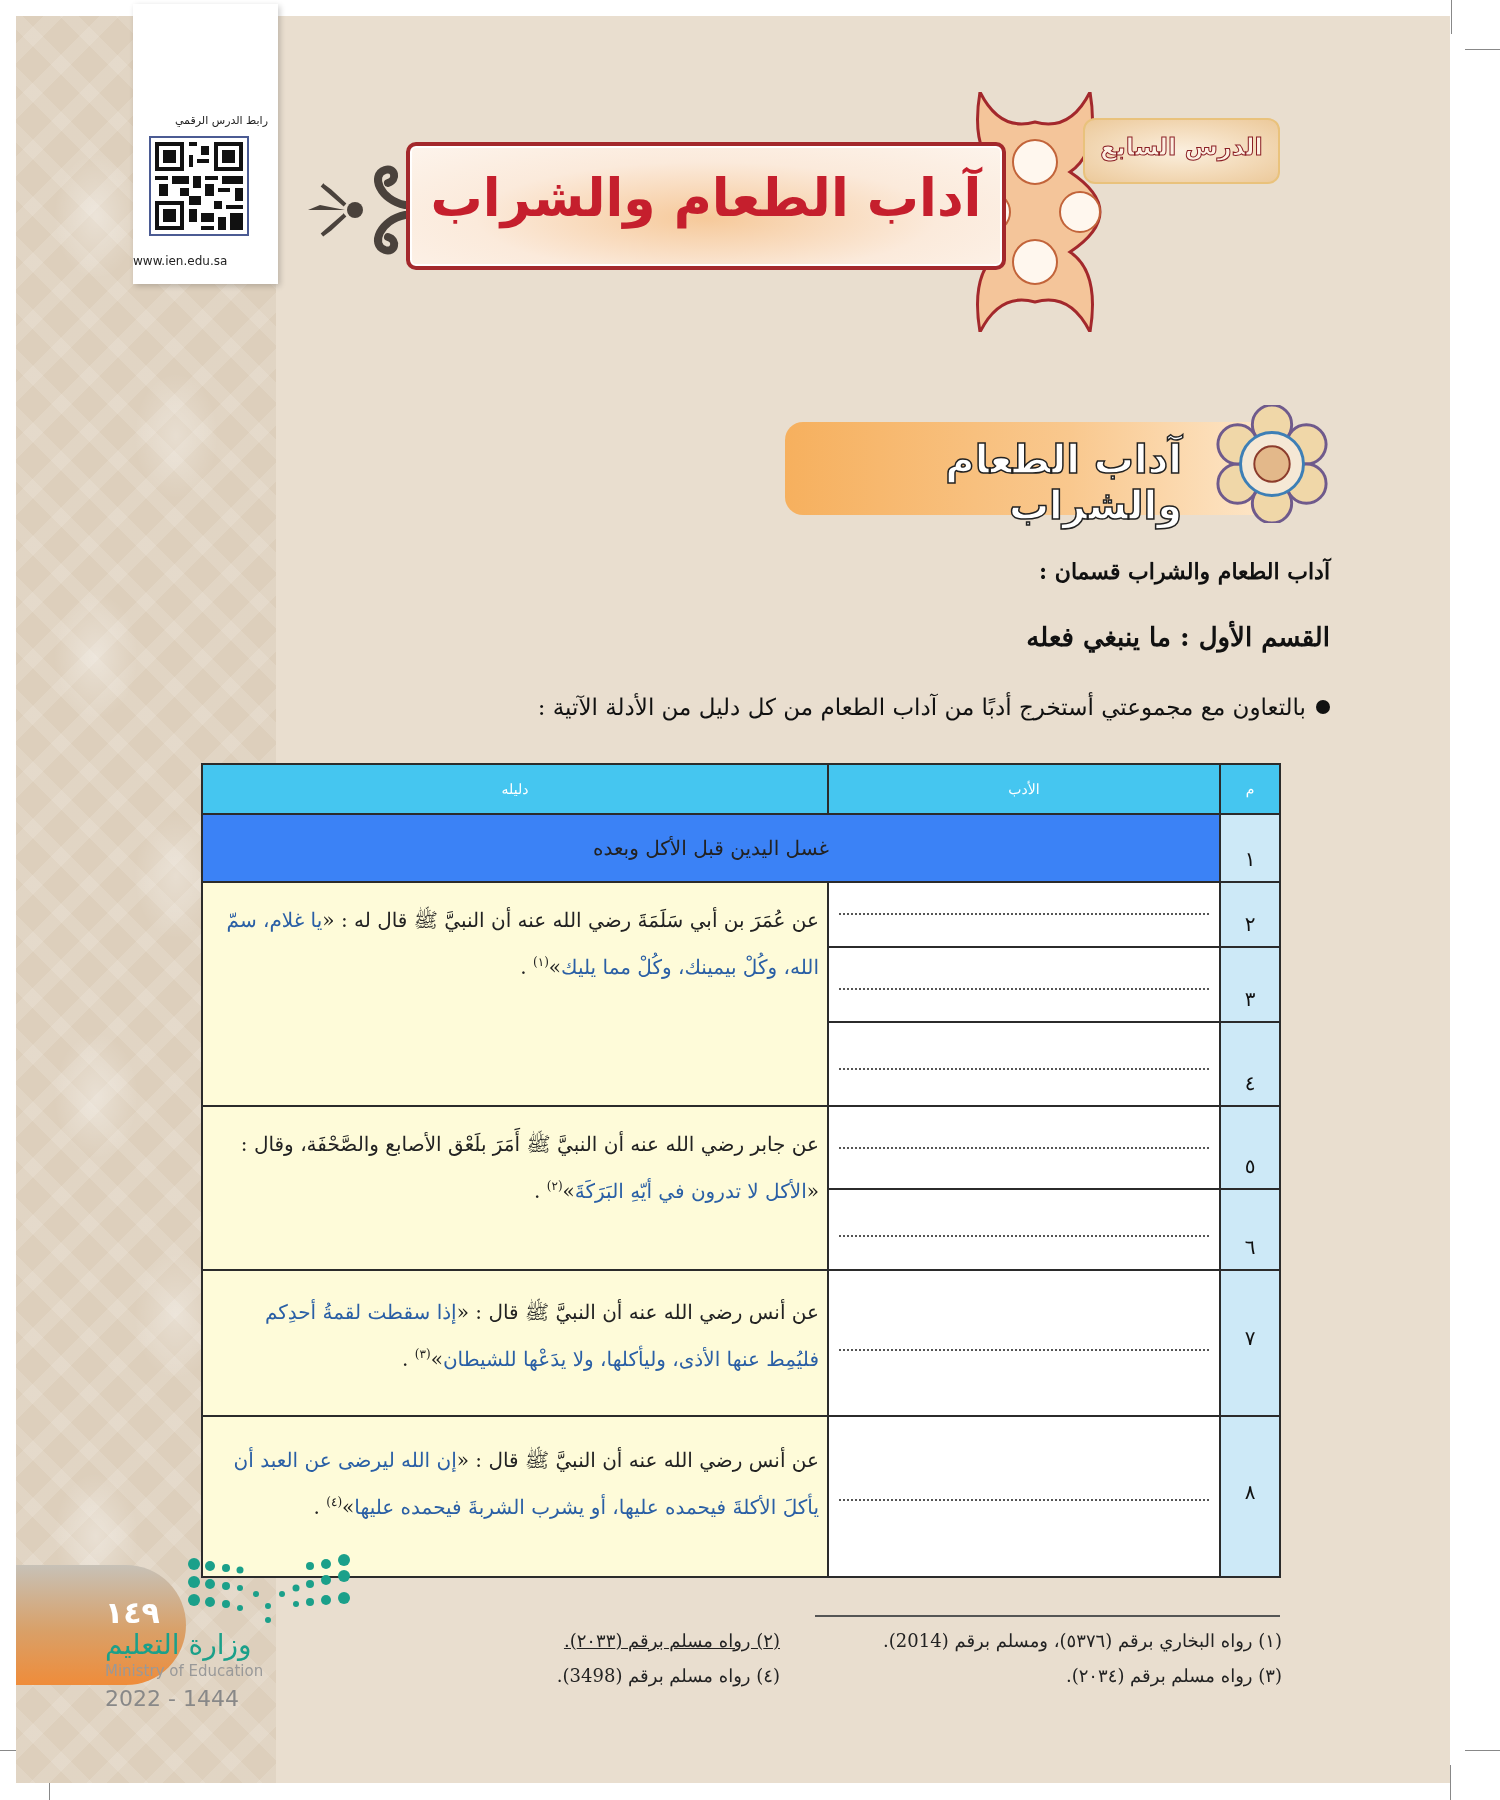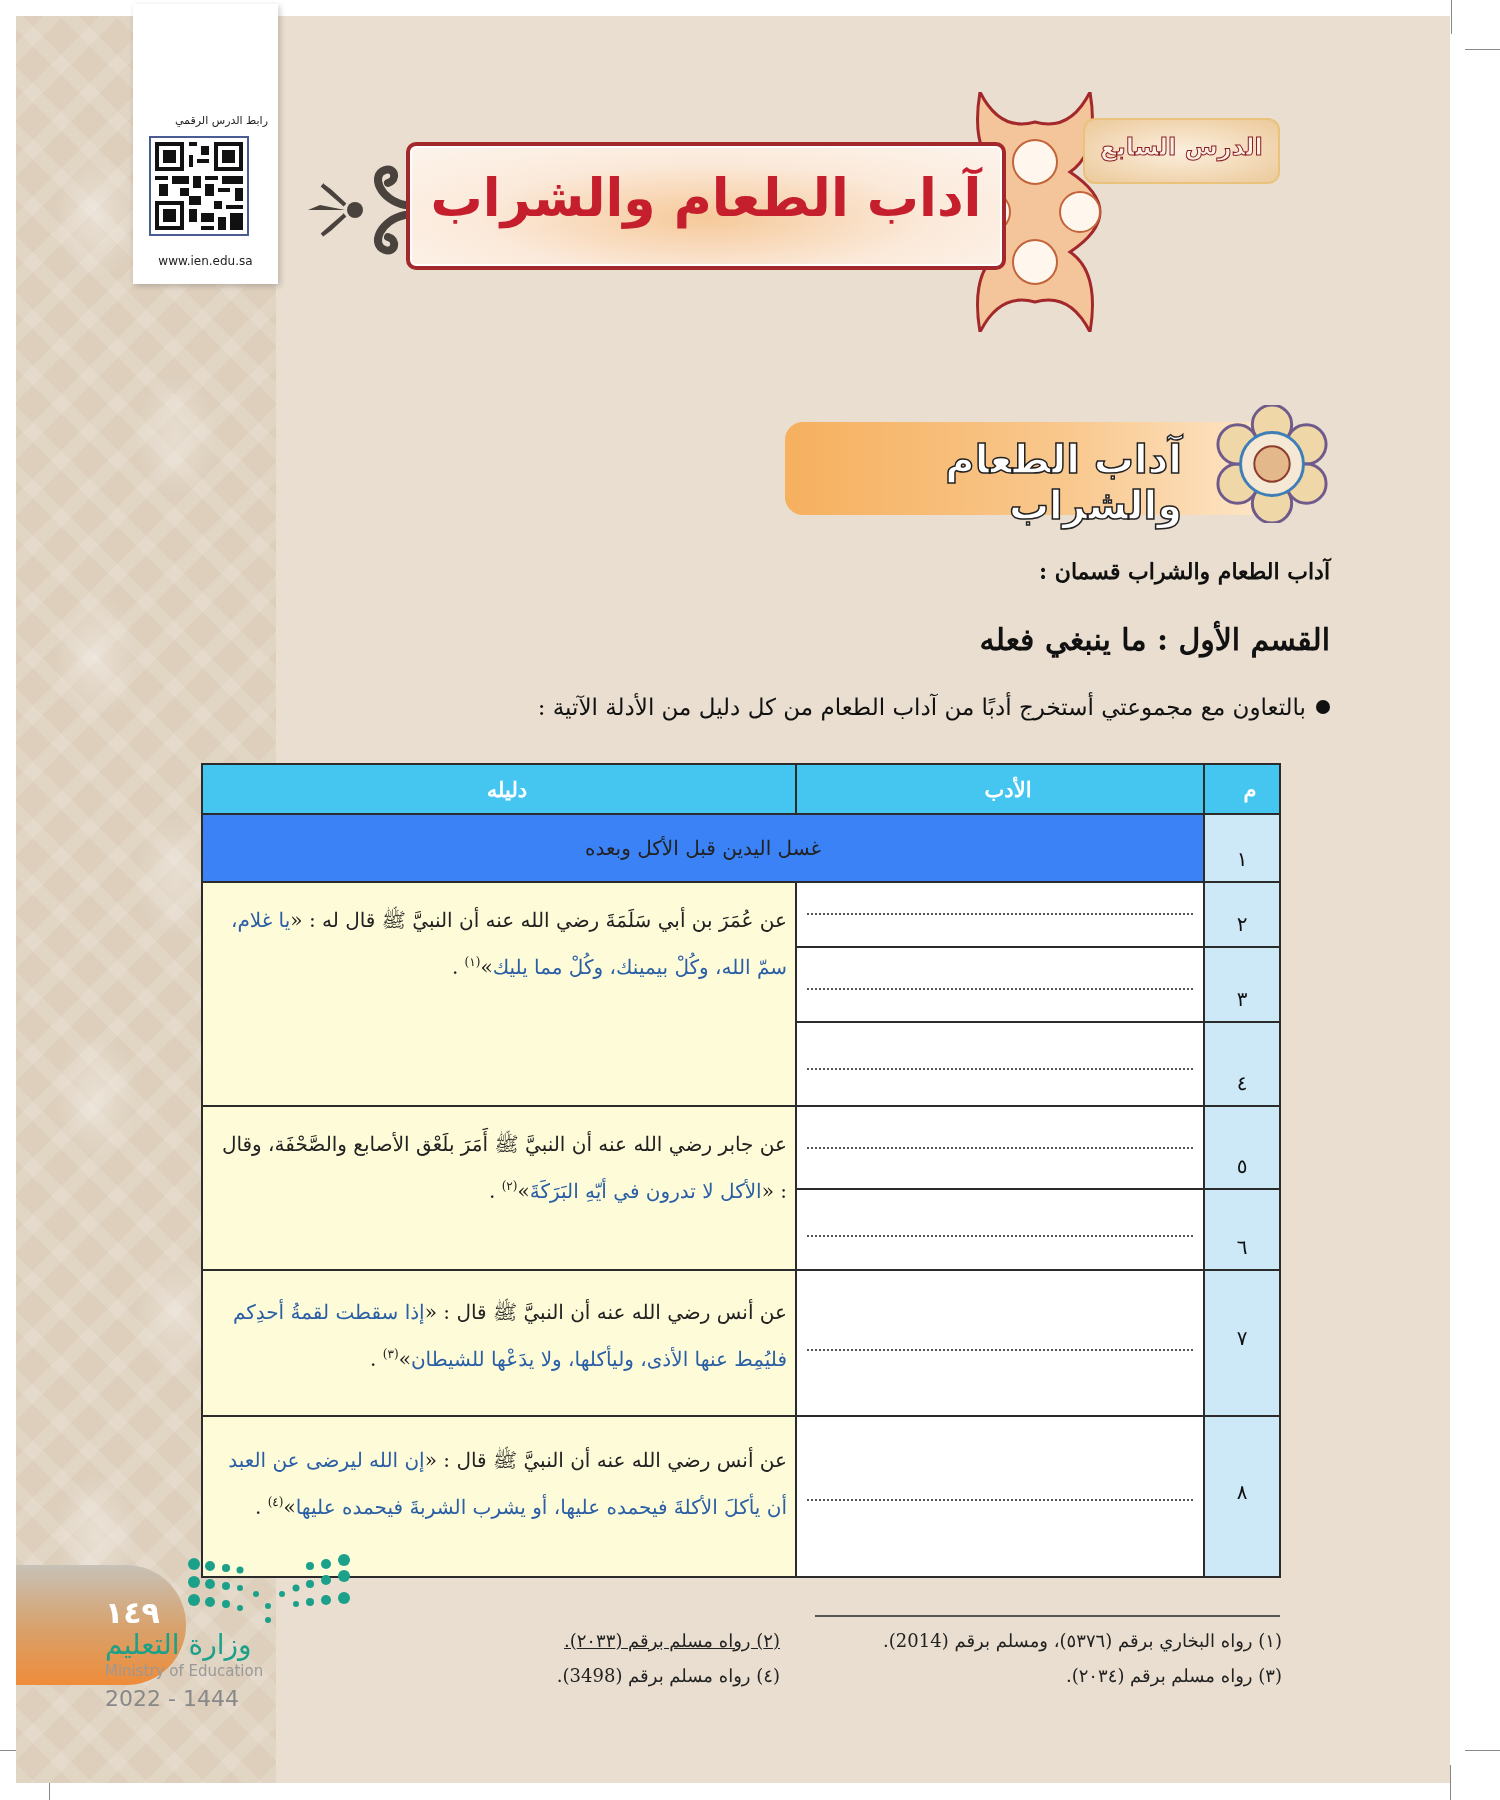--- a/index.html
+++ b/index.html
@@ -15,45 +15,45 @@
       radial-gradient(ellipse 60px 90px at 80px 1080px, rgba(255,255,255,0.35), transparent 70%),
       radial-gradient(ellipse 60px 90px at 160px 1300px, rgba(255,255,255,0.3), transparent 70%),
       radial-gradient(ellipse 60px 90px at 80px 1520px, rgba(255,255,255,0.35), transparent 70%),
       repeating-linear-gradient(45deg, rgba(255,255,255,0.12) 0 14px, transparent 14px 40px),
       repeating-linear-gradient(-45deg, rgba(255,255,255,0.12) 0 14px, transparent 14px 40px),
       #ddcfbc;}
   .qr-card{position:absolute;left:133px;top:4px;width:145px;height:280px;background:#fff;box-shadow:2px 2px 6px rgba(0,0,0,0.2);}
   .qr-label{position:absolute;top:110px;left:0;width:135px;text-align:right;font-size:11px;color:#222;direction:rtl;}
   .qr-box{position:absolute;left:16px;top:132px;width:100px;height:100px;border:2px solid #4b5b93;padding:4px;box-sizing:border-box;background:#fff;}
   .qr-box svg{width:100%;height:100%;}
-  .qr-url{position:absolute;left:0;top:250px;width:145px;text-align:center;font-size:12px;color:#222;}
+  .qr-url{position:absolute;left:0;top:250px;width:145px;font-size:12px;color:#222;}
 
   .title-frame{position:absolute;left:406px;top:142px;width:600px;height:128px;border:4px solid #a3282c;border-radius:10px;
     background:radial-gradient(ellipse at 50% 60%, #f6c99a 0%, #fbeadb 55%, #fdf4ec 100%);box-shadow:0 0 0 2px #fff inset;box-sizing:border-box;}
   .title-text{position:absolute;left:0;right:0;top:22px;text-align:center;font-family:"DejaVu Sans",sans-serif;font-weight:bold;font-size:52px;color:#c51f2d;direction:rtl;}
   .scroll-orn{position:absolute;left:300px;top:155px;width:110px;height:110px;}
   .rosette{position:absolute;left:940px;top:92px;width:190px;height:240px;}
   .lesson-badge{position:absolute;left:1083px;top:118px;width:197px;height:66px;border:2px solid #e9c27c;border-radius:12px;
     background:radial-gradient(ellipse at 50% 50%, #fbefde 0%, #ecc99a 100%);box-sizing:border-box;}
   .lesson-text{position:absolute;left:0;right:0;top:13px;text-align:center;font-weight:bold;font-size:24px;color:#fdf0e2;direction:rtl;
     -webkit-text-stroke:1px #8a1e24;}
 
   .section-banner{position:absolute;left:785px;top:422px;width:475px;height:93px;border-radius:18px 0 0 18px;
     background:linear-gradient(90deg,#f6b05e 0%,#f9c88e 60%,#fde5c6 100%);}
   .section-text{position:absolute;right:78px;top:14px;font-weight:bold;font-size:40px;color:#fff;-webkit-text-stroke:1.5px #222;direction:rtl;}
   .small-rosette{position:absolute;left:1213px;top:405px;width:118px;height:118px;}
 
   .h1{position:absolute;right:170px;top:558px;font-family:"DejaVu Serif",serif;font-weight:bold;font-size:22px;color:#111;direction:rtl;}
-  .h2{position:absolute;right:170px;top:622px;font-family:"DejaVu Serif",serif;font-weight:bold;font-size:30px;color:#111;direction:rtl;}
+  .h2{position:absolute;right:170px;top:622px;font-family:"DejaVu Serif",serif;font-weight:bold;font-size:26px;color:#111;direction:rtl;}
   .instr{position:absolute;right:170px;top:694px;font-family:"DejaVu Serif",serif;font-size:23px;color:#111;direction:rtl;display:flex;align-items:center;gap:10px;}
   .bullet{width:14px;height:14px;border-radius:50%;background:#111;display:inline-block;}
 
   table.ad{position:absolute;left:201px;top:763px;width:1080px;border-collapse:collapse;direction:rtl;font-family:"DejaVu Serif",serif;}
   table.ad td, table.ad th{border:2px solid #2b2b2b;padding:0;}
-  table.ad th{background:#45c6f0;color:#fff;font-weight:bold;font-size:21px;height:48px;padding-left:16px;}
+  table.ad th{background:#45c6f0;color:#fff;font-weight:normal;font-size:14px;height:48px;}
   td.num{width:58px;background:#cde9f7;text-align:center;vertical-align:bottom;padding-bottom:10px !important;font-size:20px;color:#111;}
   td.adab{width:390px;background:#fff;position:relative;}
   td.evid{background:#fefbd9;vertical-align:top;text-align:right;font-size:20px;line-height:42px;padding:16px 8px 0 10px !important;color:#222;}
   td.full{background:#3b82f6;text-align:center;font-size:20px;color:#222;}
   .dots{position:absolute;left:10px;right:10px;border-bottom:2px dotted #555;}
   .blue{color:#2a5fa5;}
   sup{font-size:12px;}
 
   .fn-line{position:absolute;left:815px;top:1615px;width:465px;border-top:2px solid #555;}
   .fn{position:absolute;font-family:"DejaVu Serif",serif;font-size:18px;color:#222;direction:rtl;}

